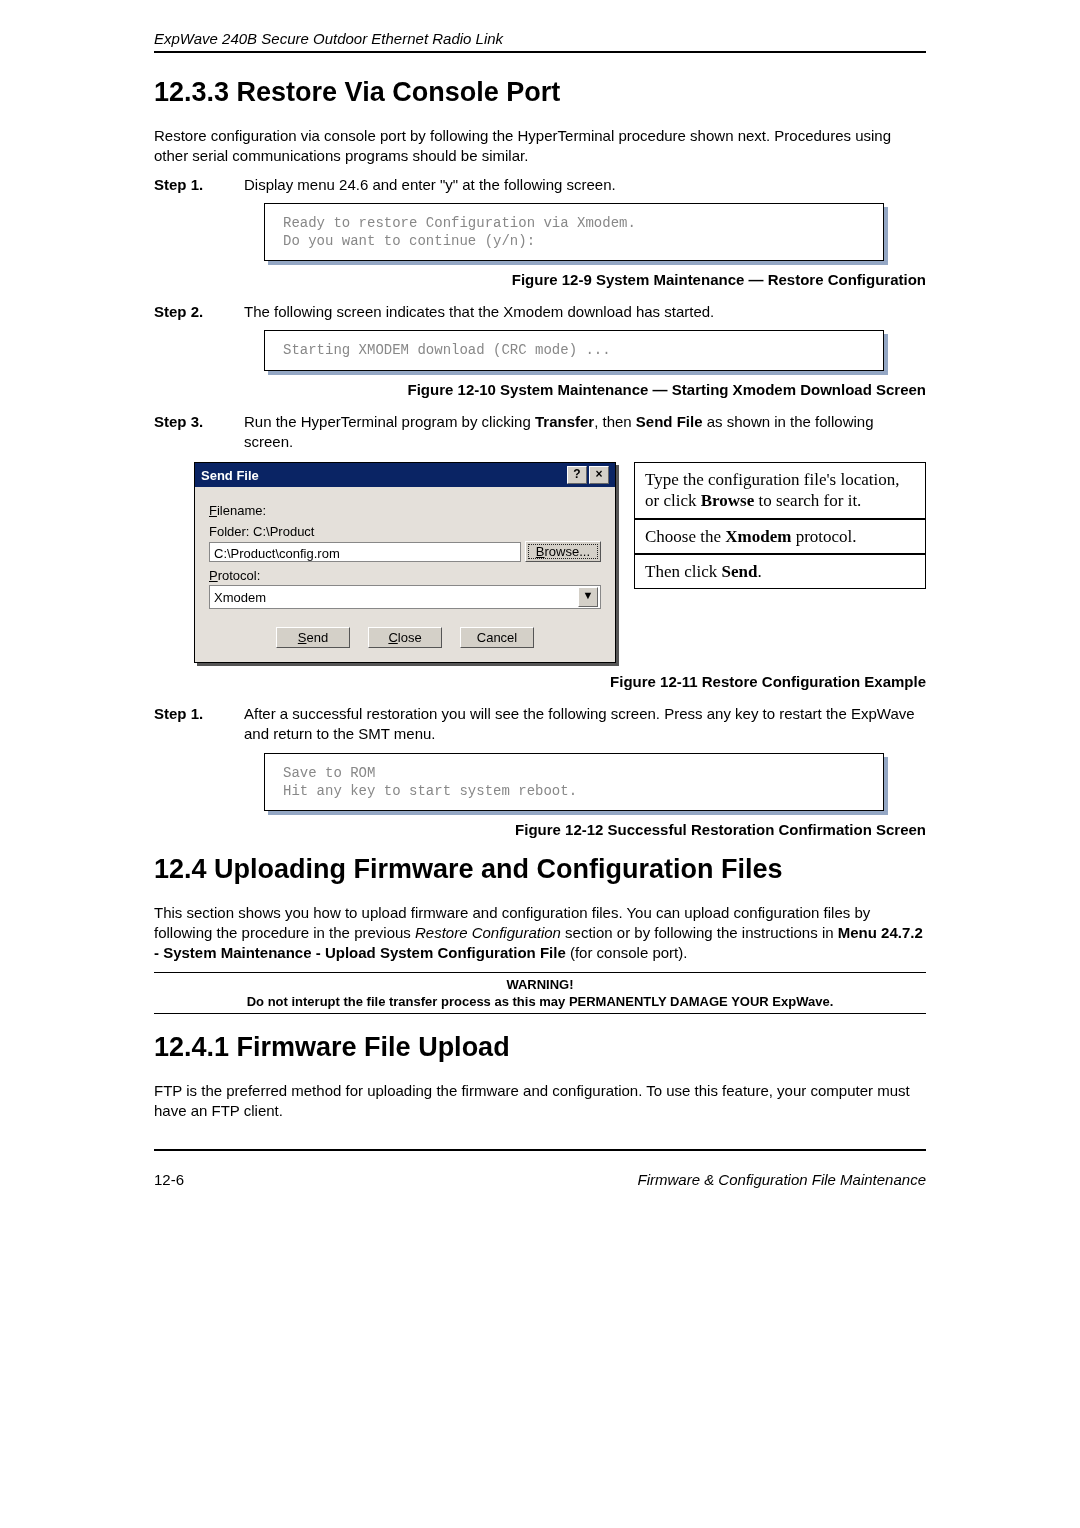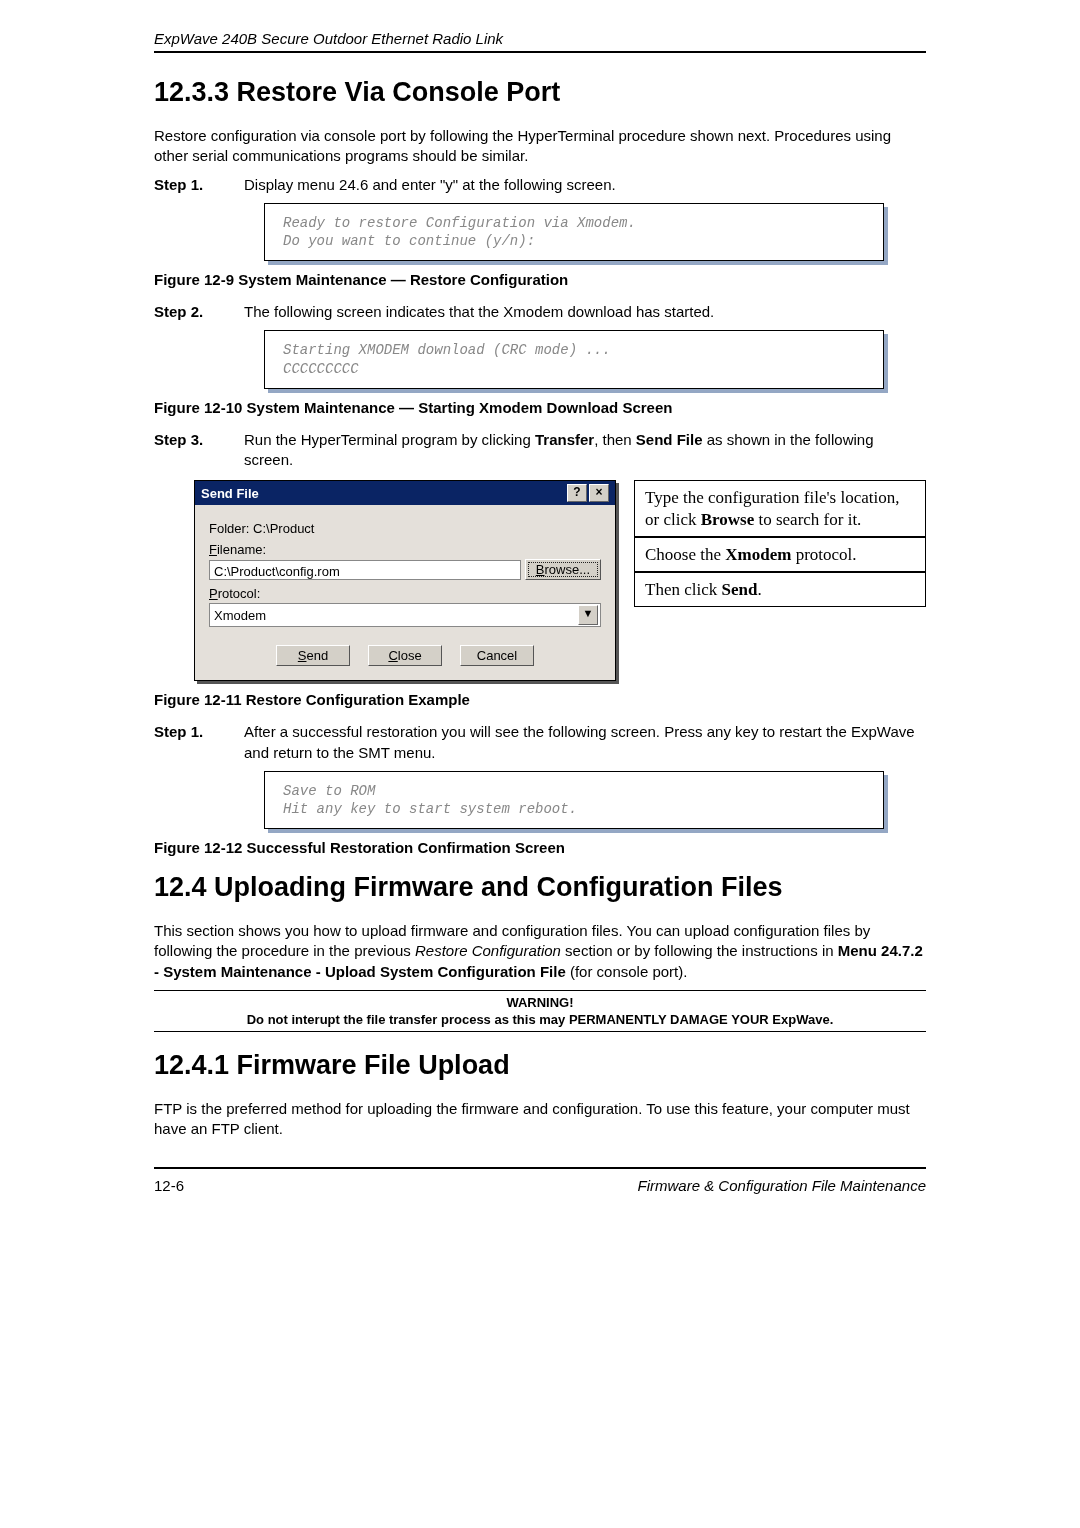--- a/index.html
+++ b/index.html
@@ -45,29 +45,28 @@
   }
   .step-label {
     font-weight: bold;
     width: 90px;
     flex: none;
   }
   .step-text {
     flex: 1;
   }
   .fig-caption {
-    text-align: left;
+    text-align: right;
     font-weight: bold;
     font-size: 15px;
     margin: 10px 0 14px 0;
   }
   .gray-box-outer {
     margin: 6px 0 6px 110px;
     width: 620px;
-    font-style: italic;
   }
   .gray-box {
     border: 1px solid #000;
     background: #fff;
     position: relative;
     box-shadow: 4px 4px 0 #94a7c4;
     padding: 10px 18px;
   }
   .gray-box .mono {
     font-family: "Courier New", monospace;
@@ -192,21 +191,21 @@
     font-family: Verdana, Arial, sans-serif;
     font-weight: bold;
     font-size: 13px;
     padding: 4px 0;
     margin: 6px 0 18px 0;
   }
   .warning-box .w-title { margin-bottom: 2px; }
   .footer {
     border-top: 2px solid #000;
     margin-top: 28px;
-    padding-top: 8px;
+    padding-top: 20px;
     display: flex;
     justify-content: space-between;
     font-size: 15px;
   }
   .footer .right { font-style: italic; }
   .underline { text-decoration: underline; }
 </style>
 </head>
 <body>
 
@@ -232,21 +231,20 @@
   <div class="fig-caption">Figure 12-9 System Maintenance — Restore Configuration</div>
 
   <div class="step-row">
     <div class="step-label">Step 2.</div>
     <div class="step-text">The following screen indicates that the Xmodem download has started.</div>
   </div>
 
   <div class="gray-box-outer">
     <div class="gray-box">
       <div class="mono">Starting XMODEM download (CRC mode) ...</div>
-      <div class="mono">CCCCCCCCC</div>
     </div>
   </div>
 
   <div class="fig-caption">Figure 12-10 System Maintenance — Starting Xmodem Download Screen</div>
 
   <div class="step-row">
     <div class="step-label">Step 3.</div>
     <div class="step-text">
       <span>Run the HyperTerminal program by clicking </span><b>Transfer</b><span>, then </span><b>Send File</b><span> as shown in the following screen.</span>
     </div>
@@ -255,22 +253,22 @@
   <div class="dialog-row" style="margin-top:10px; margin-bottom:8px; position:relative;">
     <div class="dialog">
       <div class="dlg-title">
         <span class="t-text">Send File</span>
         <span class="t-icons">
           <span class="win-btn">?</span>
           <span class="win-btn">×</span>
         </span>
       </div>
       <div class="dlg-body">
+        <div class="label"><span class="underline">F</span>ilename:</div>
         <div class="label">Folder: C:\Product</div>
-        <div class="label"><span class="underline">F</span>ilename:</div>
         <div class="input-row">
           <div class="text-input">C:\Product\config.rom</div>
           <div class="btn dotted"><span class="underline">B</span>rowse...</div>
         </div>
         <div class="label"><span class="underline">P</span>rotocol:</div>
         <div class="select-row">
           <div class="select-box">
             <span>Xmodem</span>
             <span class="select-arrow">▼</span>
           </div>

